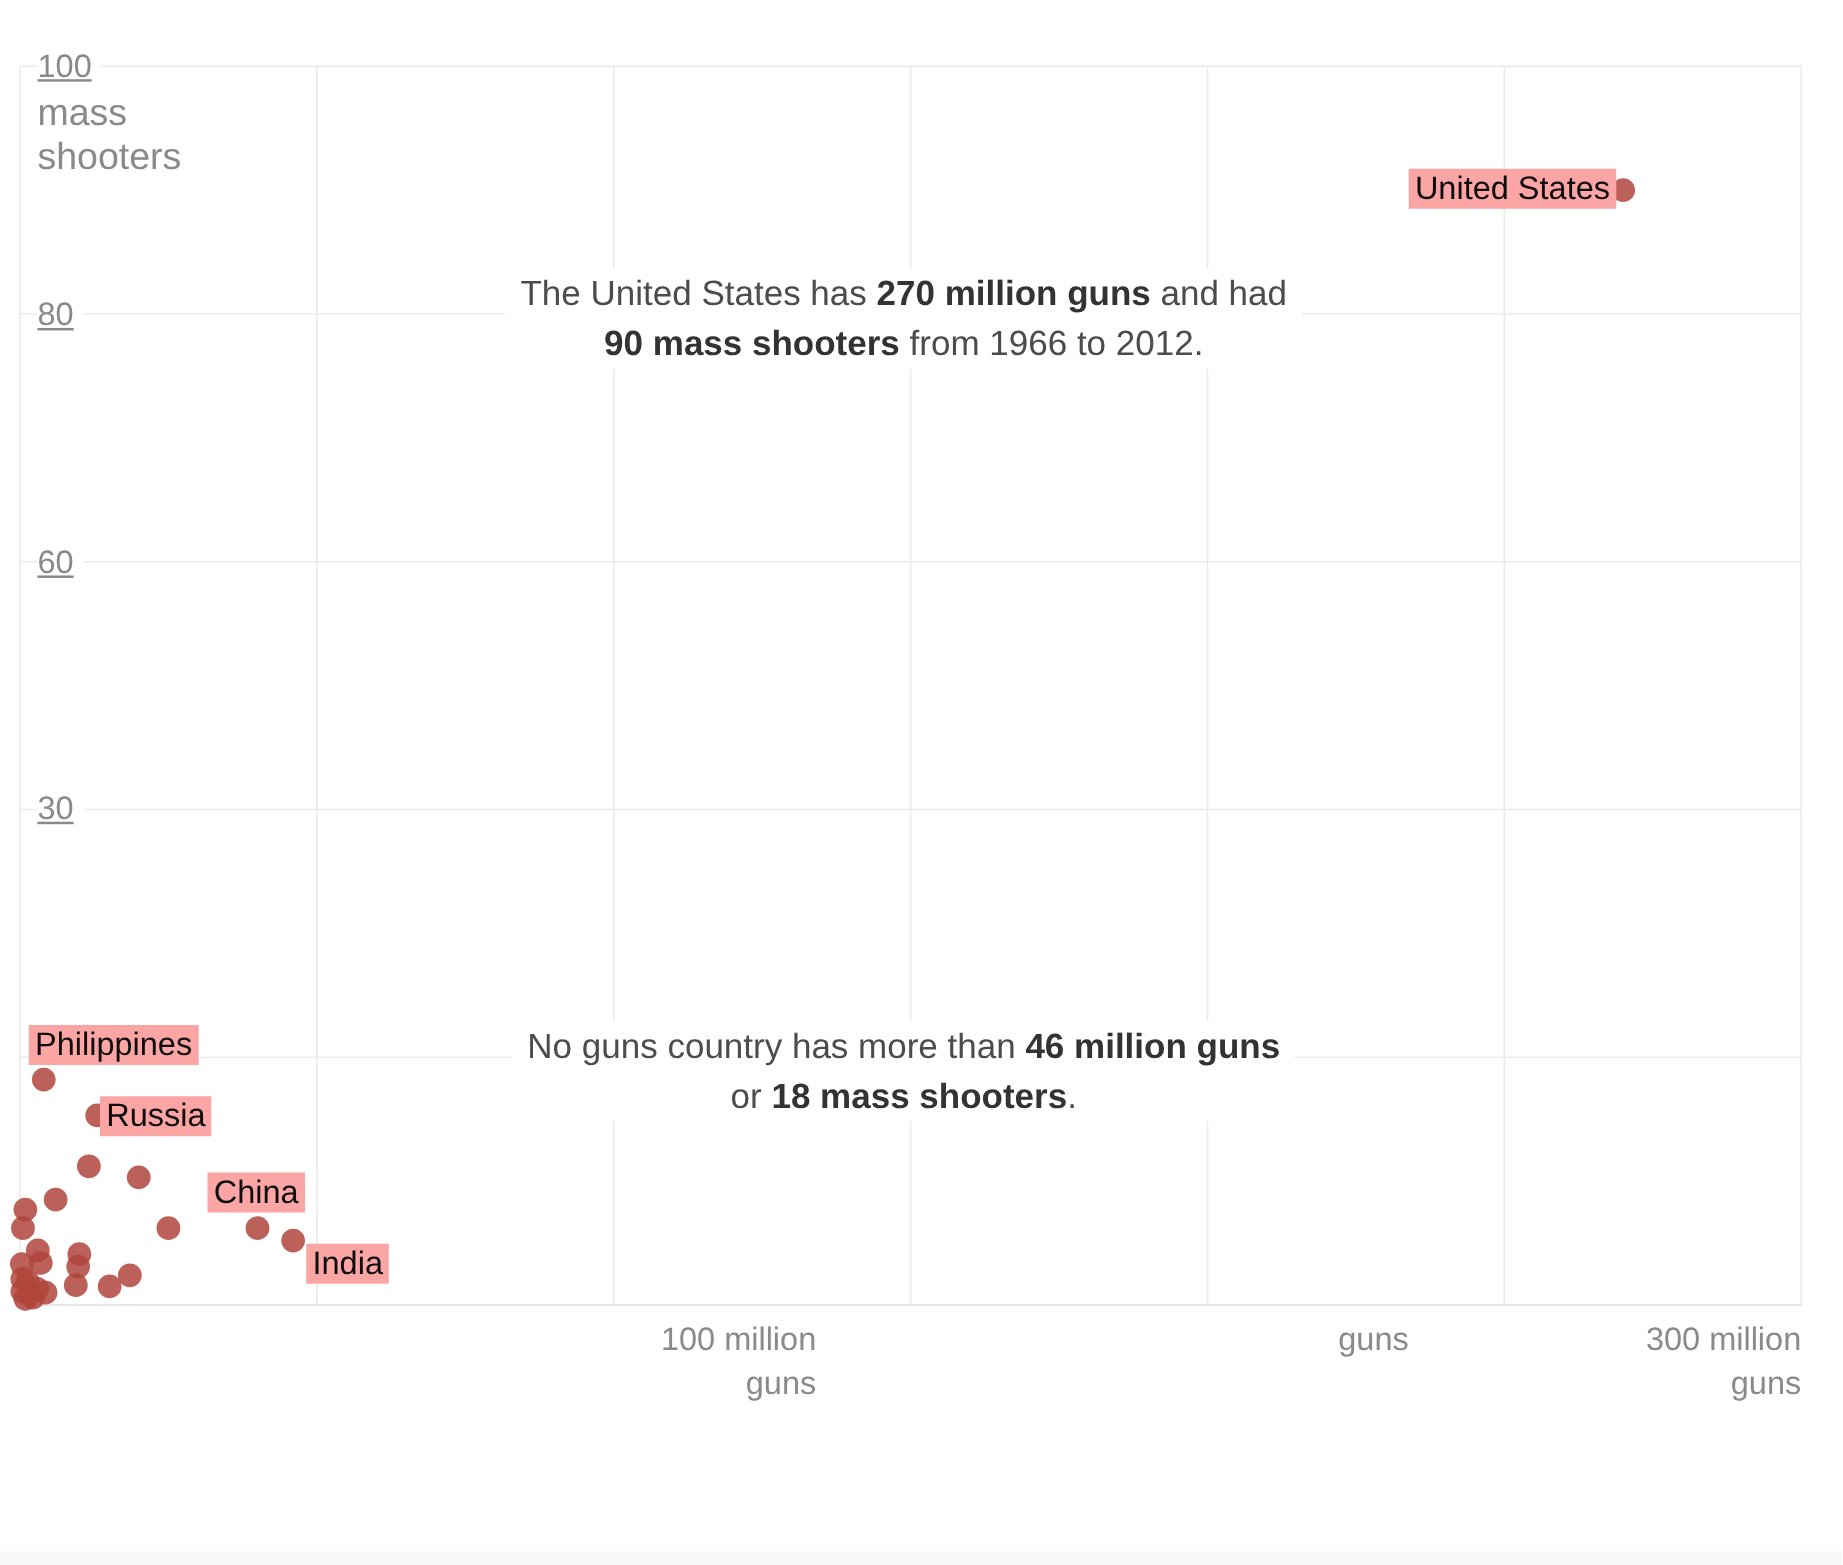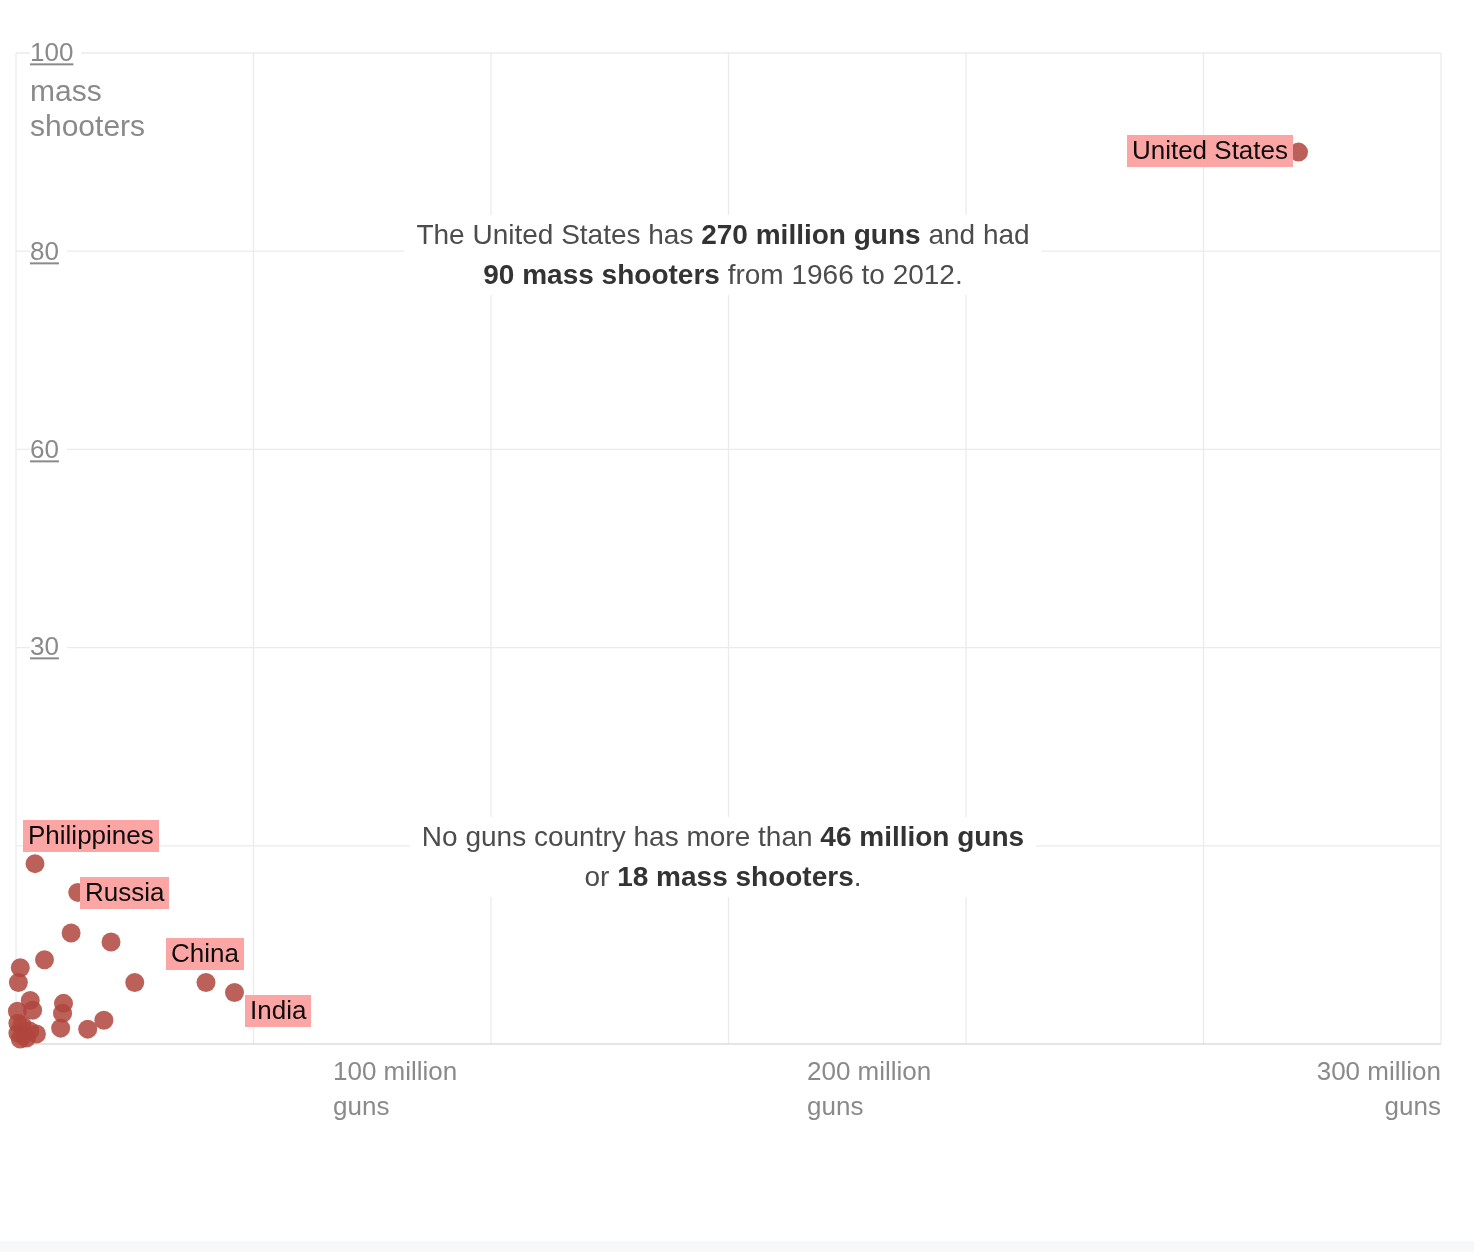--- a/index.html
+++ b/index.html
@@ -6,21 +6,21 @@
   body{font-family:"Liberation Sans", sans-serif;}
   .stage{position:relative;width:1474px;height:1252px;background:#fff;overflow:hidden;}
   svg.plot{position:absolute;left:0;top:0;}
 
   
   .ytick{position:absolute;left:30px;transform:translateY(-52%);font-size:26px;line-height:1;
          color:#8a8a8a;background:#fff;padding:3px 8px 3px 0;text-decoration:underline;}
   .yunit{position:absolute;left:30px;font-size:30px;line-height:1;color:#8a8a8a;background:#fff;padding:2px 8px 2px 0;}
 
   
-  .xtick{position:absolute;top:1054px;font-size:26px;line-height:35px;color:#8a8a8a;text-align:left;}
+  .xtick{position:absolute;top:1054px;font-size:26px;line-height:35px;color:#8a8a8a;text-align:right;}
   .xtick.right{text-align:right;}
 
   
   .country{position:absolute;font-size:26px;line-height:1.15;color:#0e0e0e;background:#fca5a5;
            padding:1px 5px;white-space:nowrap;font-weight:500;}
   .country.right-anchored{text-align:right;}
 
   
   .ann{position:absolute;left:723px;transform:translateX(-50%);text-align:center;
        font-size:28px;line-height:40px;color:#4c4c4c;background:#fff;padding:0 12px;white-space:nowrap;}
@@ -85,21 +85,20 @@
   <div class="yunit" style="top:109px;">shooters</div>
   <div class="ytick" style="top:252px;">80</div>
   <div class="ytick" style="top:450px;">60</div>
   <div class="ytick" style="top:647px;">30</div>
 
   <div class="xtick" style="left:333px;width:320px;">
     <div>100 million</div>
     <div>guns</div>
   </div>
   <div class="xtick" style="left:807px;width:320px;">
-    <div>200 million</div>
     <div>guns</div>
   </div>
   <div class="xtick right" style="left:1121px;width:320px;">
     <div>300 million</div>
     <div>guns</div>
   </div>
 
   <div class="ann" style="top:215px;">
     <span>The United States has </span><b>270 million guns</b><span> and had</span><br>
     <b>90 mass shooters</b><span> from 1966 to 2012.</span>

